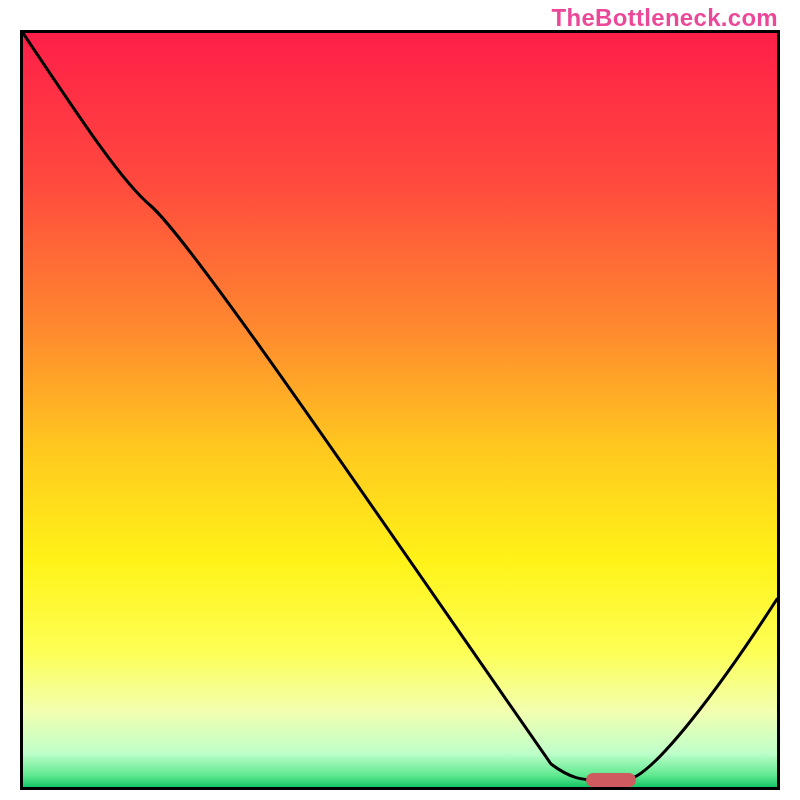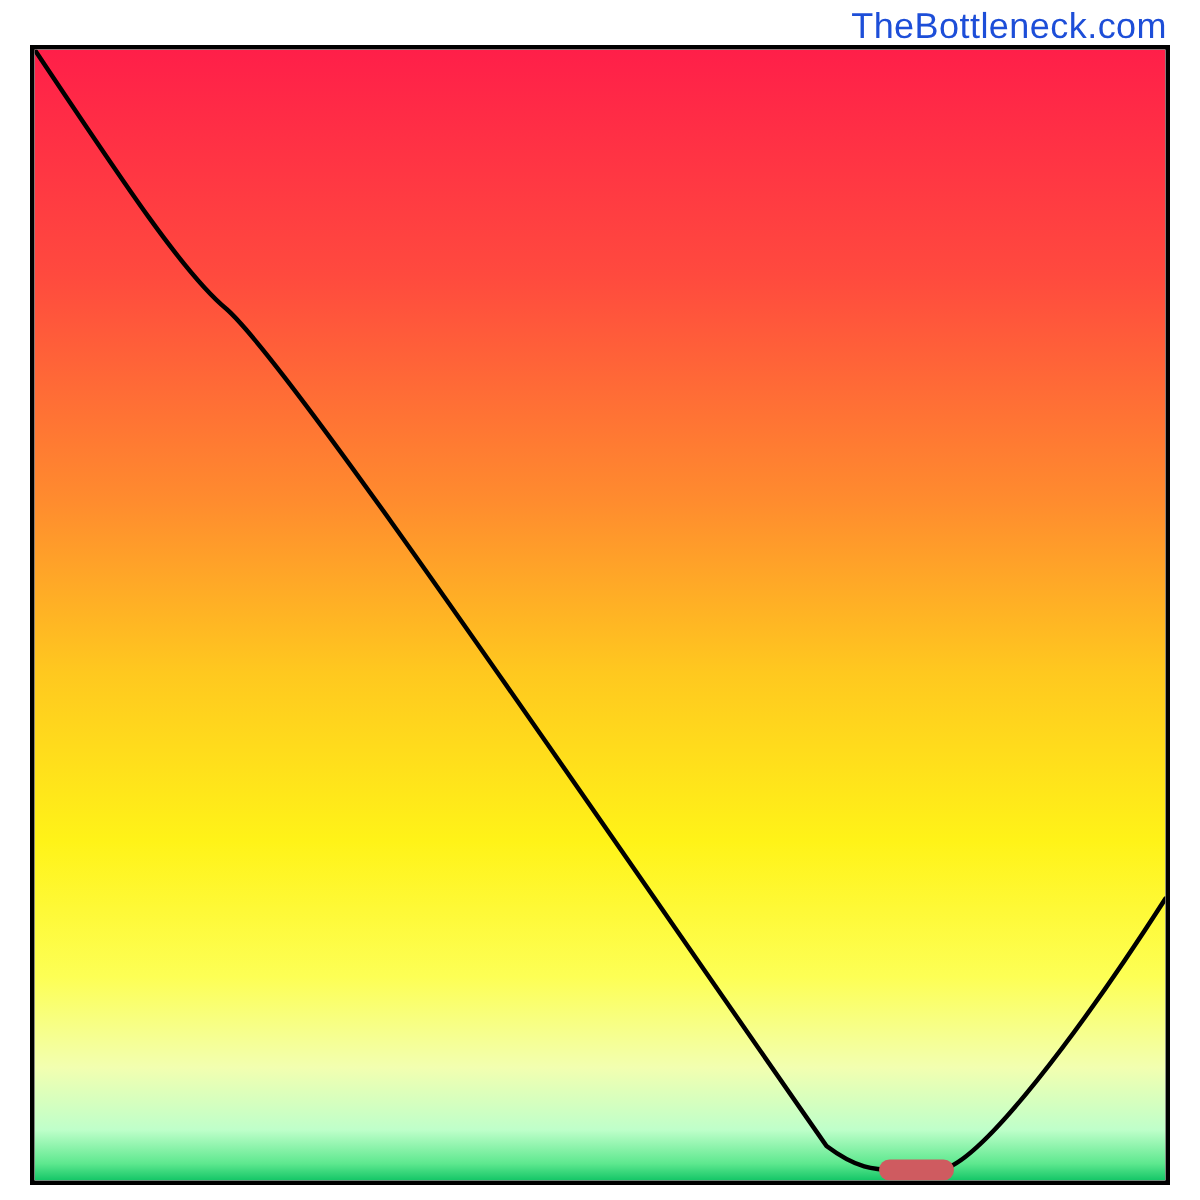--- a/index.html
+++ b/index.html
@@ -18,22 +18,22 @@
     height: 760px;
     box-sizing: border-box;
     border: 3px solid #000;
     overflow: hidden;
   }
   .watermark {
     position: absolute;
     top: 4px;
     right: 22px;
     font-size: 24px;
-    font-weight: normal;
-    color: #1d4ed8;
+    font-weight: bold;
+    color: #ec4899;
     letter-spacing: 0.3px;
     font-family: Arial, Helvetica, sans-serif;
   }
   svg.gradient {
     position: absolute;
     inset: 0;
     width: 100%;
     height: 100%;
   }
   svg.curve {

